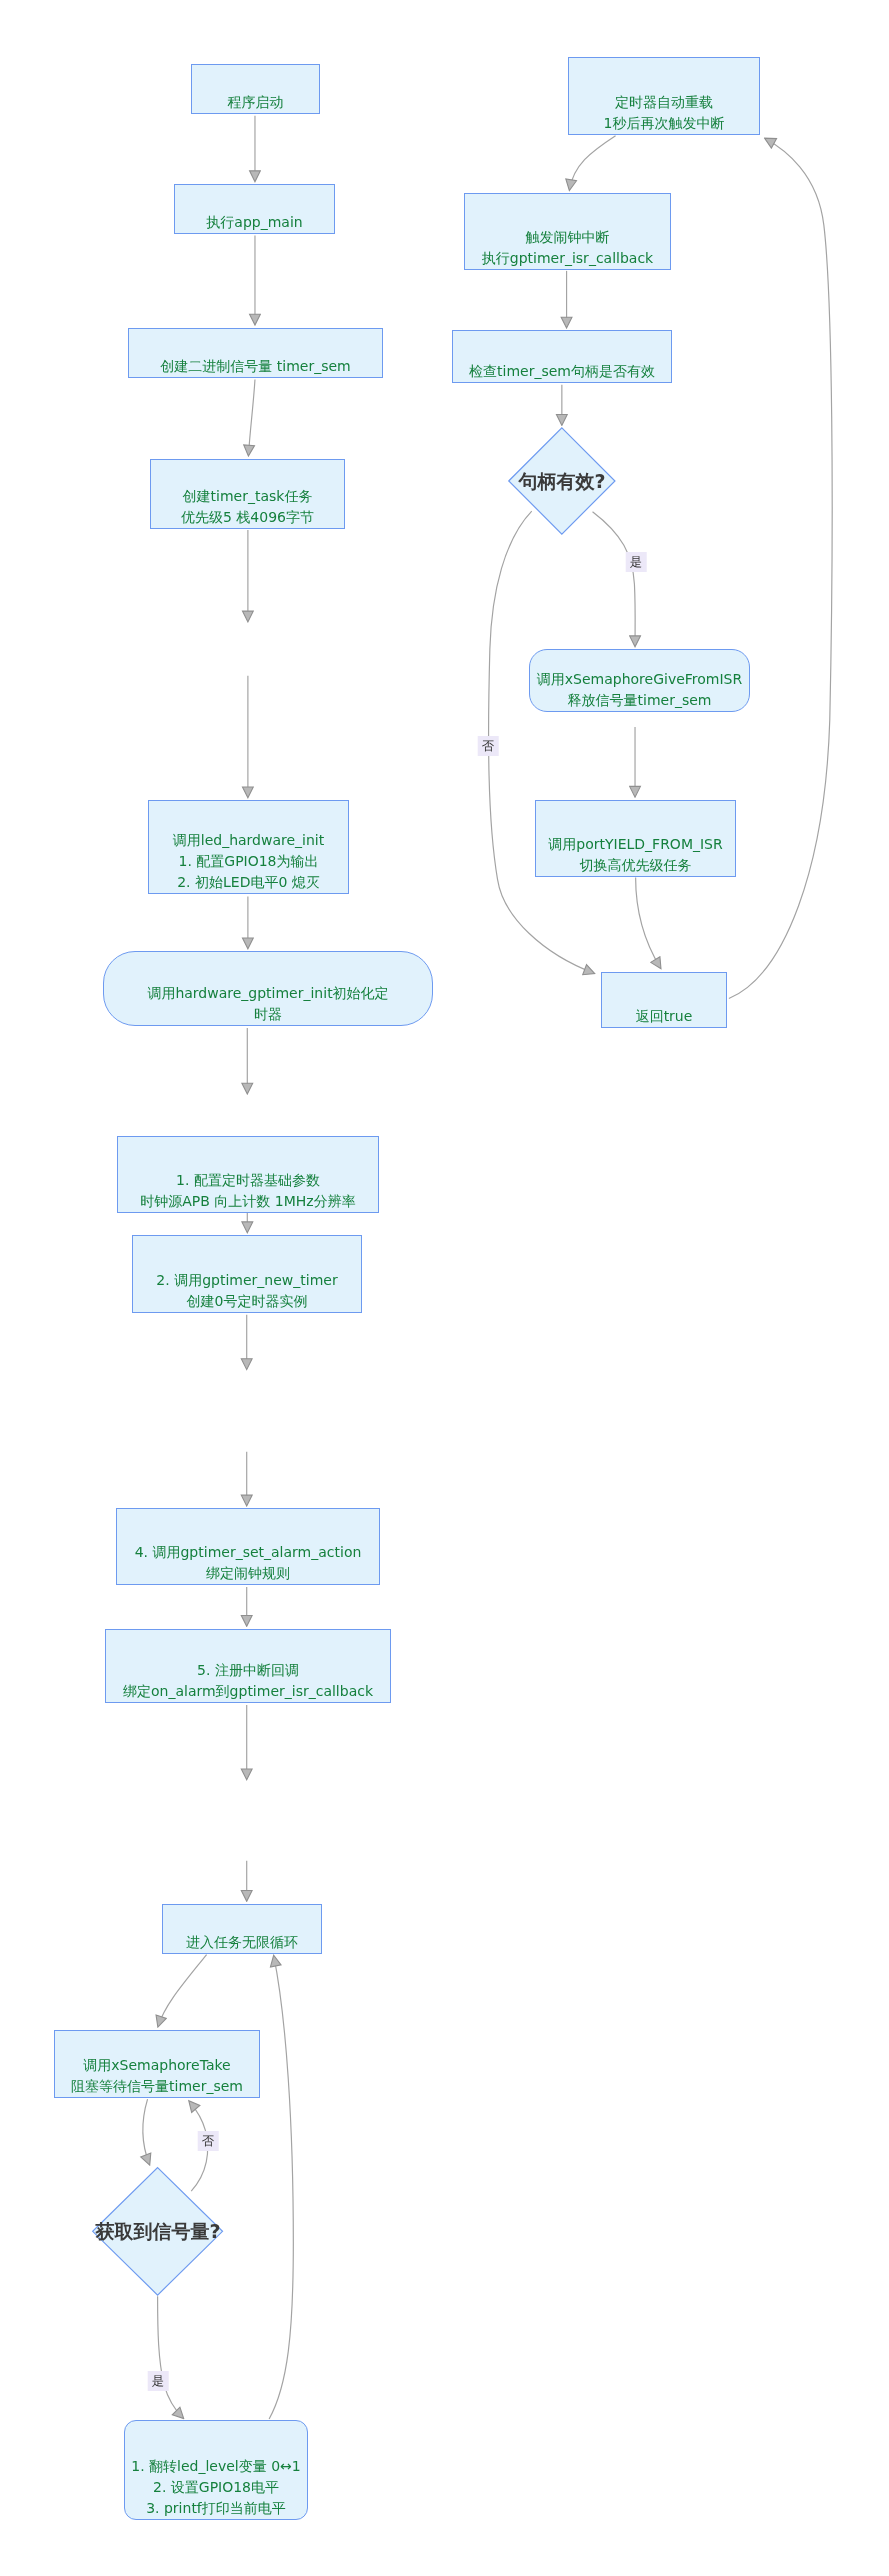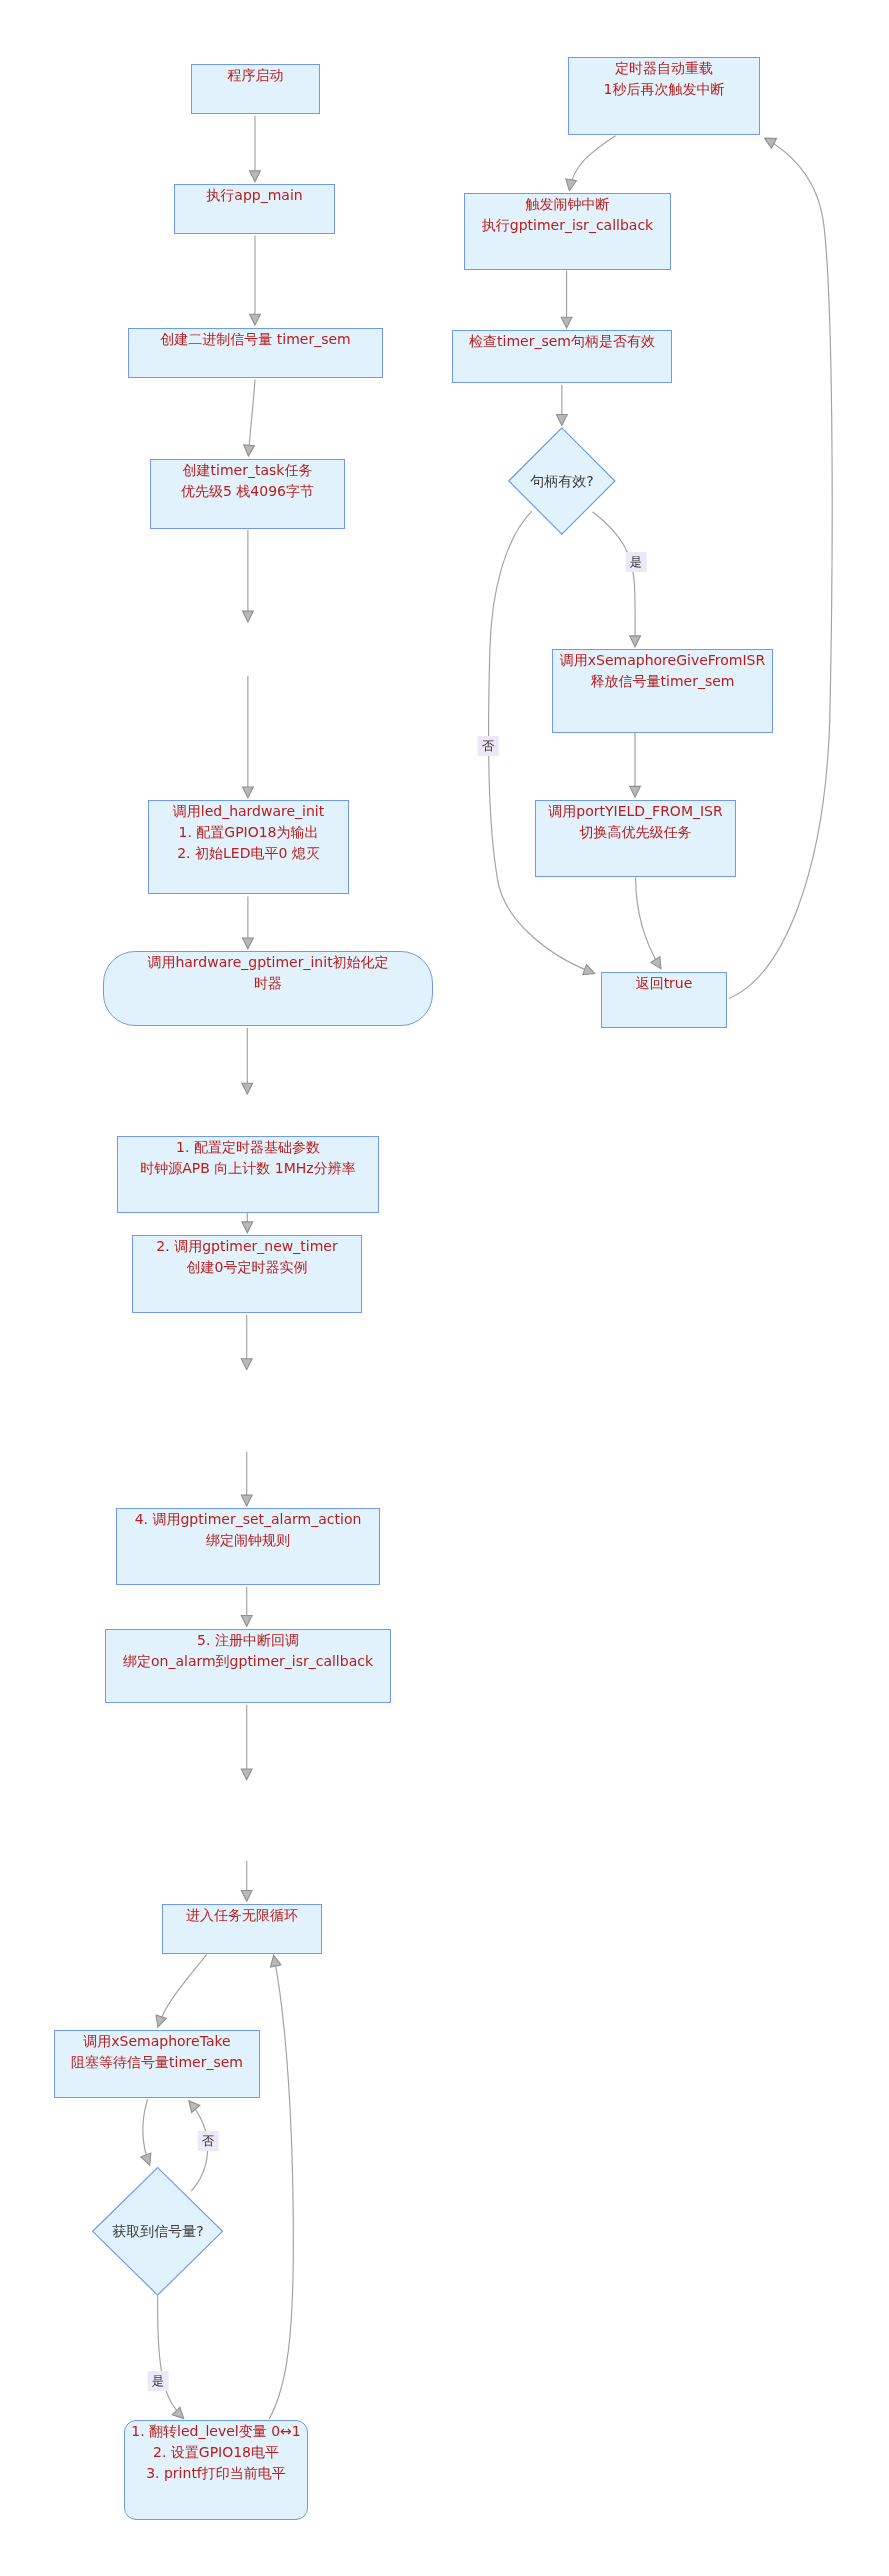--- a/index.html
+++ b/index.html
@@ -5,28 +5,28 @@
   html,body{margin:0;padding:0;background:#ffffff;}
   body{
     width:890px;height:2576px;position:relative;overflow:hidden;
     font-family:"DejaVu Sans","Liberation Sans",sans-serif;
   }
   .canvas{position:absolute;left:0;top:0;width:890px;height:2576px;}
   svg.edges{position:absolute;left:0;top:0;}
   .node{
     position:absolute;box-sizing:border-box;
     background:#e1f2fc;border:1.2px solid #6d9af0;
-    display:flex;flex-direction:column;justify-content:flex-start;align-items:center;
-    text-align:center;color:#b91c1c;font-size:14px;line-height:21px;
+    display:flex;flex-direction:column;justify-content:flex-end;align-items:center;
+    text-align:center;color:#15803d;font-size:14px;line-height:21px;
     white-space:nowrap;
   }
   .diamond-label{
     position:absolute;box-sizing:border-box;background:transparent;border:none;
     display:flex;justify-content:center;align-items:center;text-align:center;
-    color:#3a3a3a;font-size:14px;line-height:21px;white-space:nowrap;
+    color:#3a3a3a;font-size:19px;line-height:21px;white-space:nowrap;font-weight:bold;
   }
   .edge-label{
     position:absolute;transform:translate(-50%,-50%);
     background:#ece8f8;color:#333333;font-size:12.4px;line-height:14px;
     padding:3px 4.1px;white-space:nowrap;
   }
   
   #n-start       {left:191px;top:64px;width:129px;height:50px;}
   #n-appmain     {left:174px;top:184px;width:161px;height:50px;}
   #n-createsem   {left:128px;top:328px;width:255px;height:50px;}
@@ -40,21 +40,21 @@
   #n-setalarm    {left:116px;top:1508px;width:264px;height:77px;}
   #n-regcb       {left:105px;top:1629px;width:286px;height:74px;}
   #n-enablestart {left:120px;top:1782px;width:256px;height:77px;}
   #n-taskloop    {left:162px;top:1904px;width:160px;height:50px;}
   #n-semtake     {left:54px;top:2030px;width:206px;height:68px;}
   #n-toggle      {left:124px;top:2420px;width:184px;height:100px;border-radius:12px;}
   
   #n-reload      {left:568px;top:57px;width:192px;height:78px;}
   #n-isr         {left:464px;top:193px;width:207px;height:77px;}
   #n-check       {left:452px;top:330px;width:220px;height:53px;}
-  #n-give        {left:552px;top:649px;width:221px;height:84px;}
+  #n-give        {left:529px;top:649px;width:221px;height:63px;border-radius:18px;}
   #n-yield       {left:535px;top:800px;width:201px;height:77px;}
   #n-return      {left:601px;top:972px;width:126px;height:56px;}
   
   #n-gotsem      {left:93px;top:2168px;width:130px;height:127px;}
   #n-valid       {left:509px;top:428px;width:106px;height:106px;}
   
   #lbl-take-no   {left:208px;top:2141px;}
   #lbl-take-yes  {left:158px;top:2381px;}
   #lbl-valid-yes {left:636px;top:562px;}
   #lbl-valid-no  {left:488px;top:746px;}

